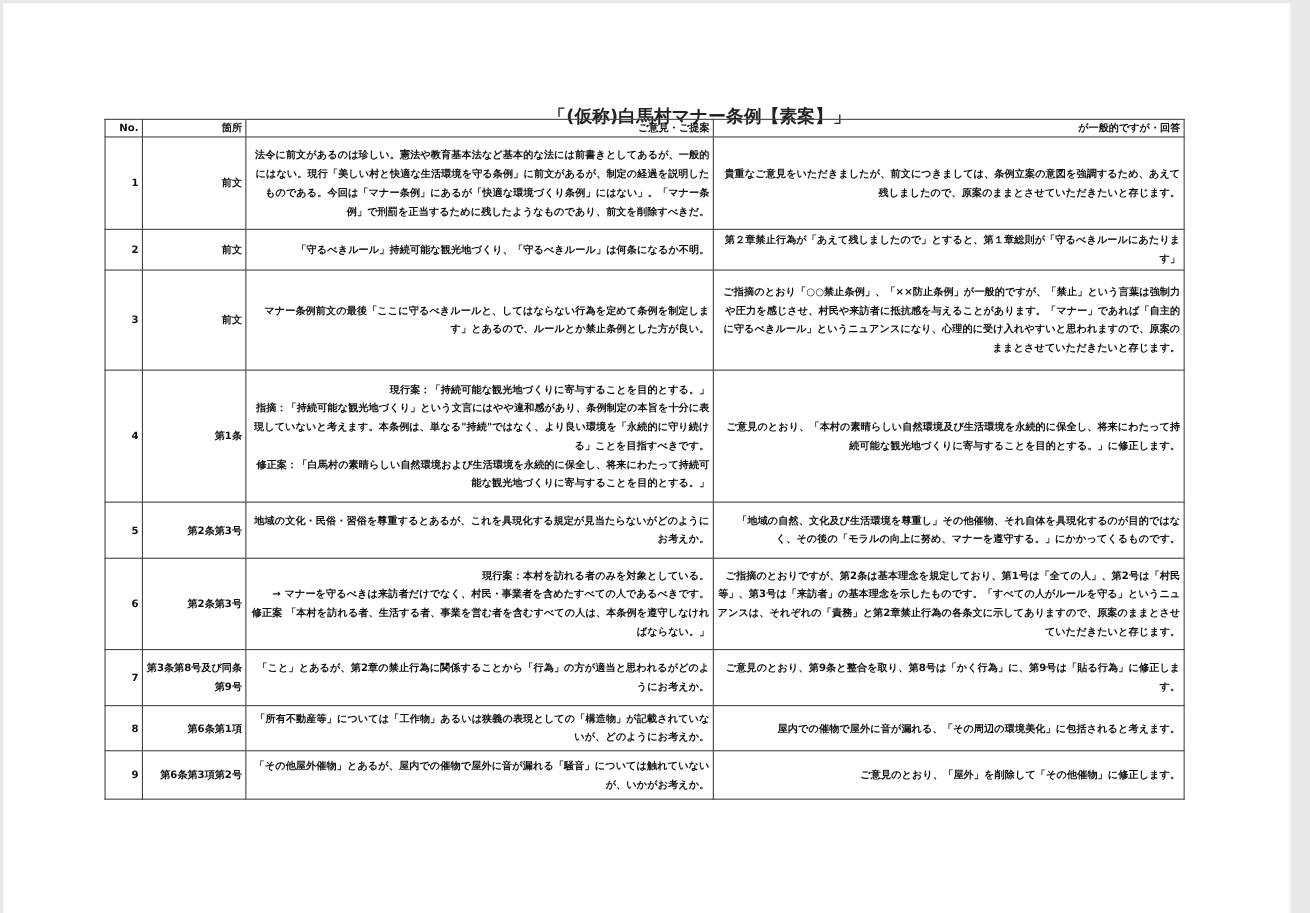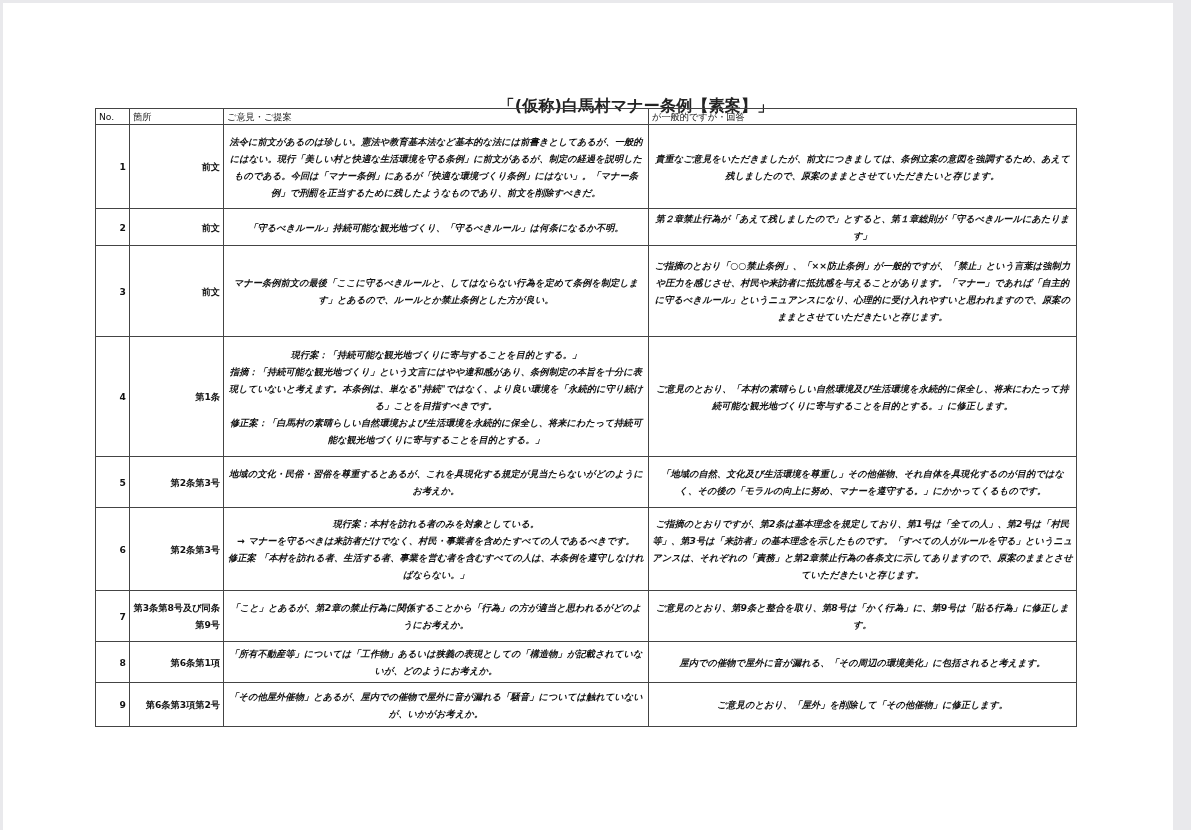--- a/index.html
+++ b/index.html
@@ -27,25 +27,25 @@
       table-layout: fixed;
       font-size: 9.2px; color: #111;
     }
     table.sheet th, table.sheet td {
       border: 1px solid #444;
       padding: 0 3px;
       line-height: 17px;
       vertical-align: middle;
     }
     table.sheet th {
-      height: 15px; line-height: 14px; font-weight: normal; text-align: left;
+      height: 15px; line-height: 14px; font-weight: bold; text-align: right;
     }
     td.no { text-align: right; font-weight: bold; }
     td.loc { text-align: right; font-weight: bold; line-height: 16px; }
-    td.txt { text-align: center; font-weight: bold; white-space: pre-line; letter-spacing: 0.1px; font-style: italic; }
+    td.txt { text-align: right; font-weight: bold; white-space: pre-line; letter-spacing: 0.1px; }
     col.c1 { width: 34px; }
     col.c2 { width: 94px; }
     col.c3 { width: 425px; }
     col.c4 { width: 428px; }
   </style>
 </head>
 <body>
 
 <div class="page">
   <div class="doc-title"><span>「(仮称)白馬村マナー条例【素案】」</span></div>

